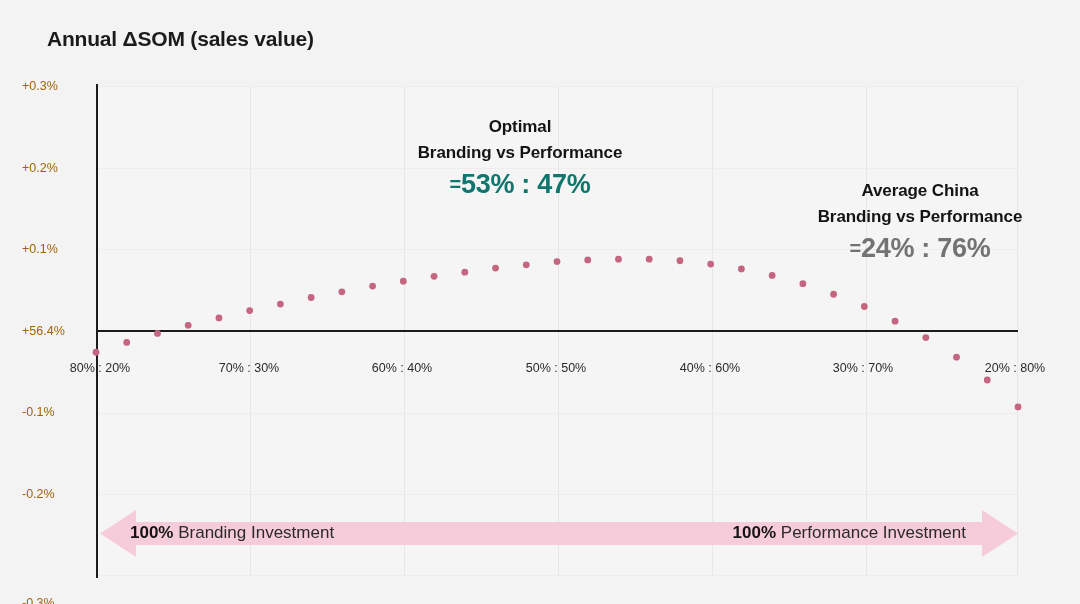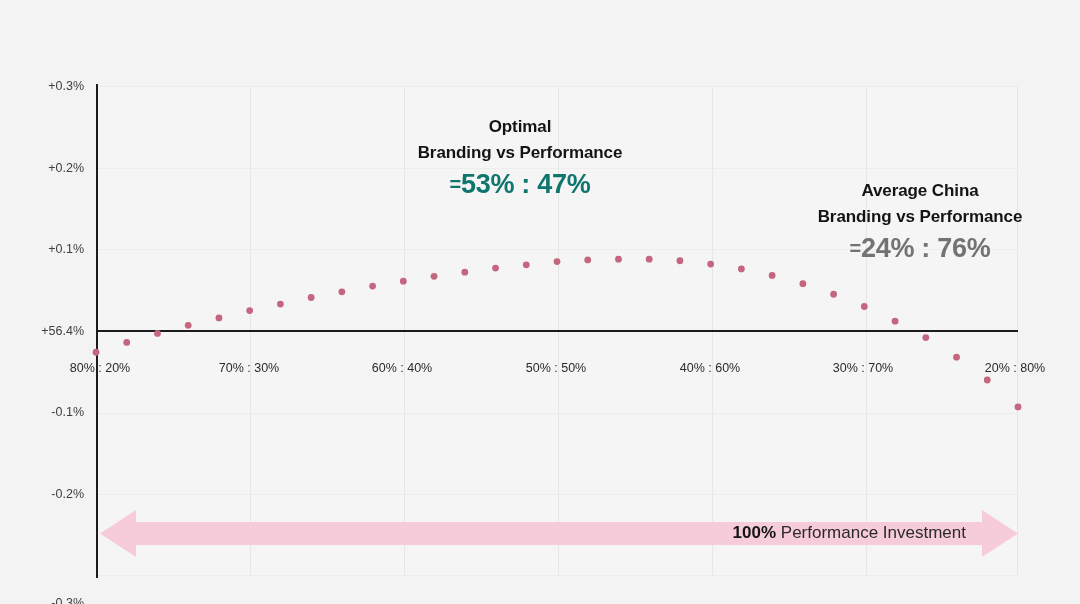--- a/index.html
+++ b/index.html
@@ -73,23 +73,22 @@
     width: 922px;
     height: 2px;
     background: #1b1b1b;
   }
 
   
   .ytick {
     position: absolute;
     right: 0;
     width: 62px;
-    text-align: right;
     font-size: 12.5px;
-    color: #404040;
+    color: #a16207;
     white-space: nowrap;
   }
   .ytick-wrap {
     position: absolute;
     left: 22px;
     top: 0;
     width: 62px;
     height: 604px;
   }
   .xtick {
@@ -184,20 +183,21 @@
     color: #141414;
   }
   .label-branding { left: 30px; }
   .label-performance { right: 52px; }
 </style>
 </head>
 <body>
 
 <div id="root">
 
+  <div class="chart-title">Annual ΔSOM (sales value)</div>
 
   <div class="plot">
     <div class="plot-bg"></div>
     <div class="vgrid" style="left:0px"></div>
     <div class="vgrid" style="left:154px"></div>
     <div class="vgrid" style="left:308px"></div>
     <div class="vgrid" style="left:462px"></div>
     <div class="vgrid" style="left:616px"></div>
     <div class="vgrid" style="left:770px"></div>
     <div class="vgrid" style="left:921px"></div>
@@ -230,20 +230,23 @@
     <div class="xtick" style="left:556px">50% : 50%</div>
     <div class="xtick" style="left:710px">40% : 60%</div>
     <div class="xtick" style="left:863px">30% : 70%</div>
     <div class="xtick" style="left:1015px">20% : 80%</div>
   </div>
 
   <div class="invest-bar">
     <svg width="918" height="49" viewBox="0 0 918 49">
       <polygon points="0,24.5 36,1 36,13 882,13 882,1 918,24.5 882,48 882,36 36,36 36,48" fill="#f7ccda"></polygon>
     </svg>
+    <div class="invest-label label-branding">
+      <b>100%</b><span> Branding Investment</span>
+    </div>
     <div class="invest-label label-performance">
       <b>100%</b><span> Performance Investment</span>
     </div>
   </div>
 
   <svg class="curve">
     <g id="curve-dots">
         <circle cx="96.00" cy="352.23" r="3.4" fill="#c4667f"></circle>
         <circle cx="126.73" cy="342.43" r="3.4" fill="#c4667f"></circle>
         <circle cx="157.47" cy="333.45" r="3.4" fill="#c4667f"></circle>

